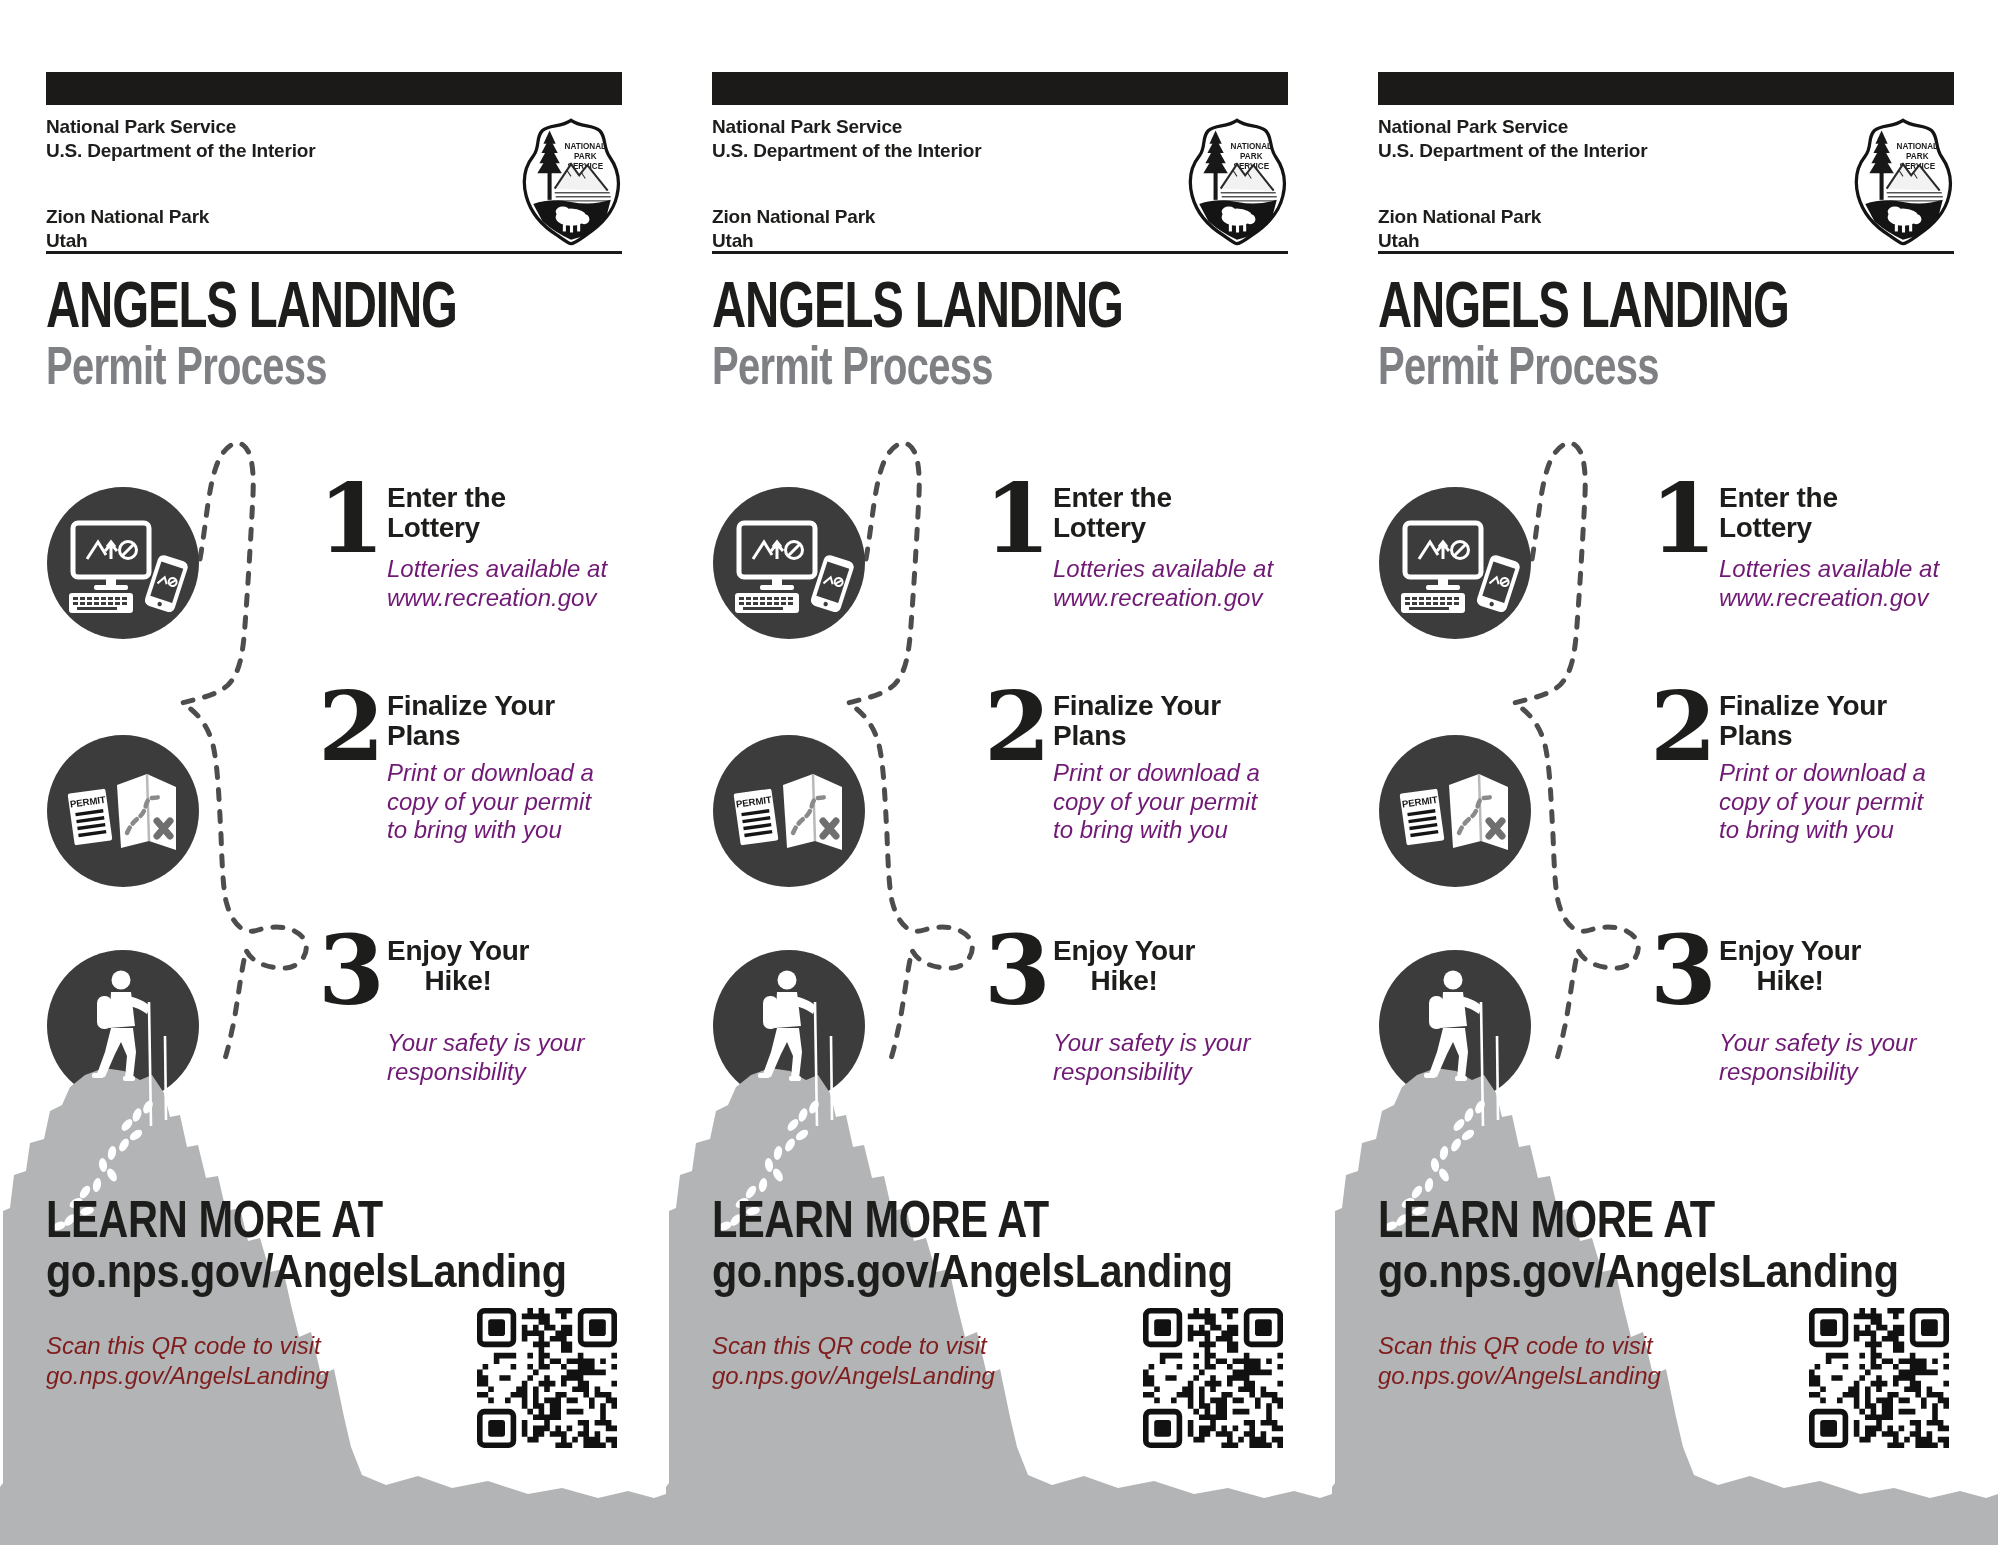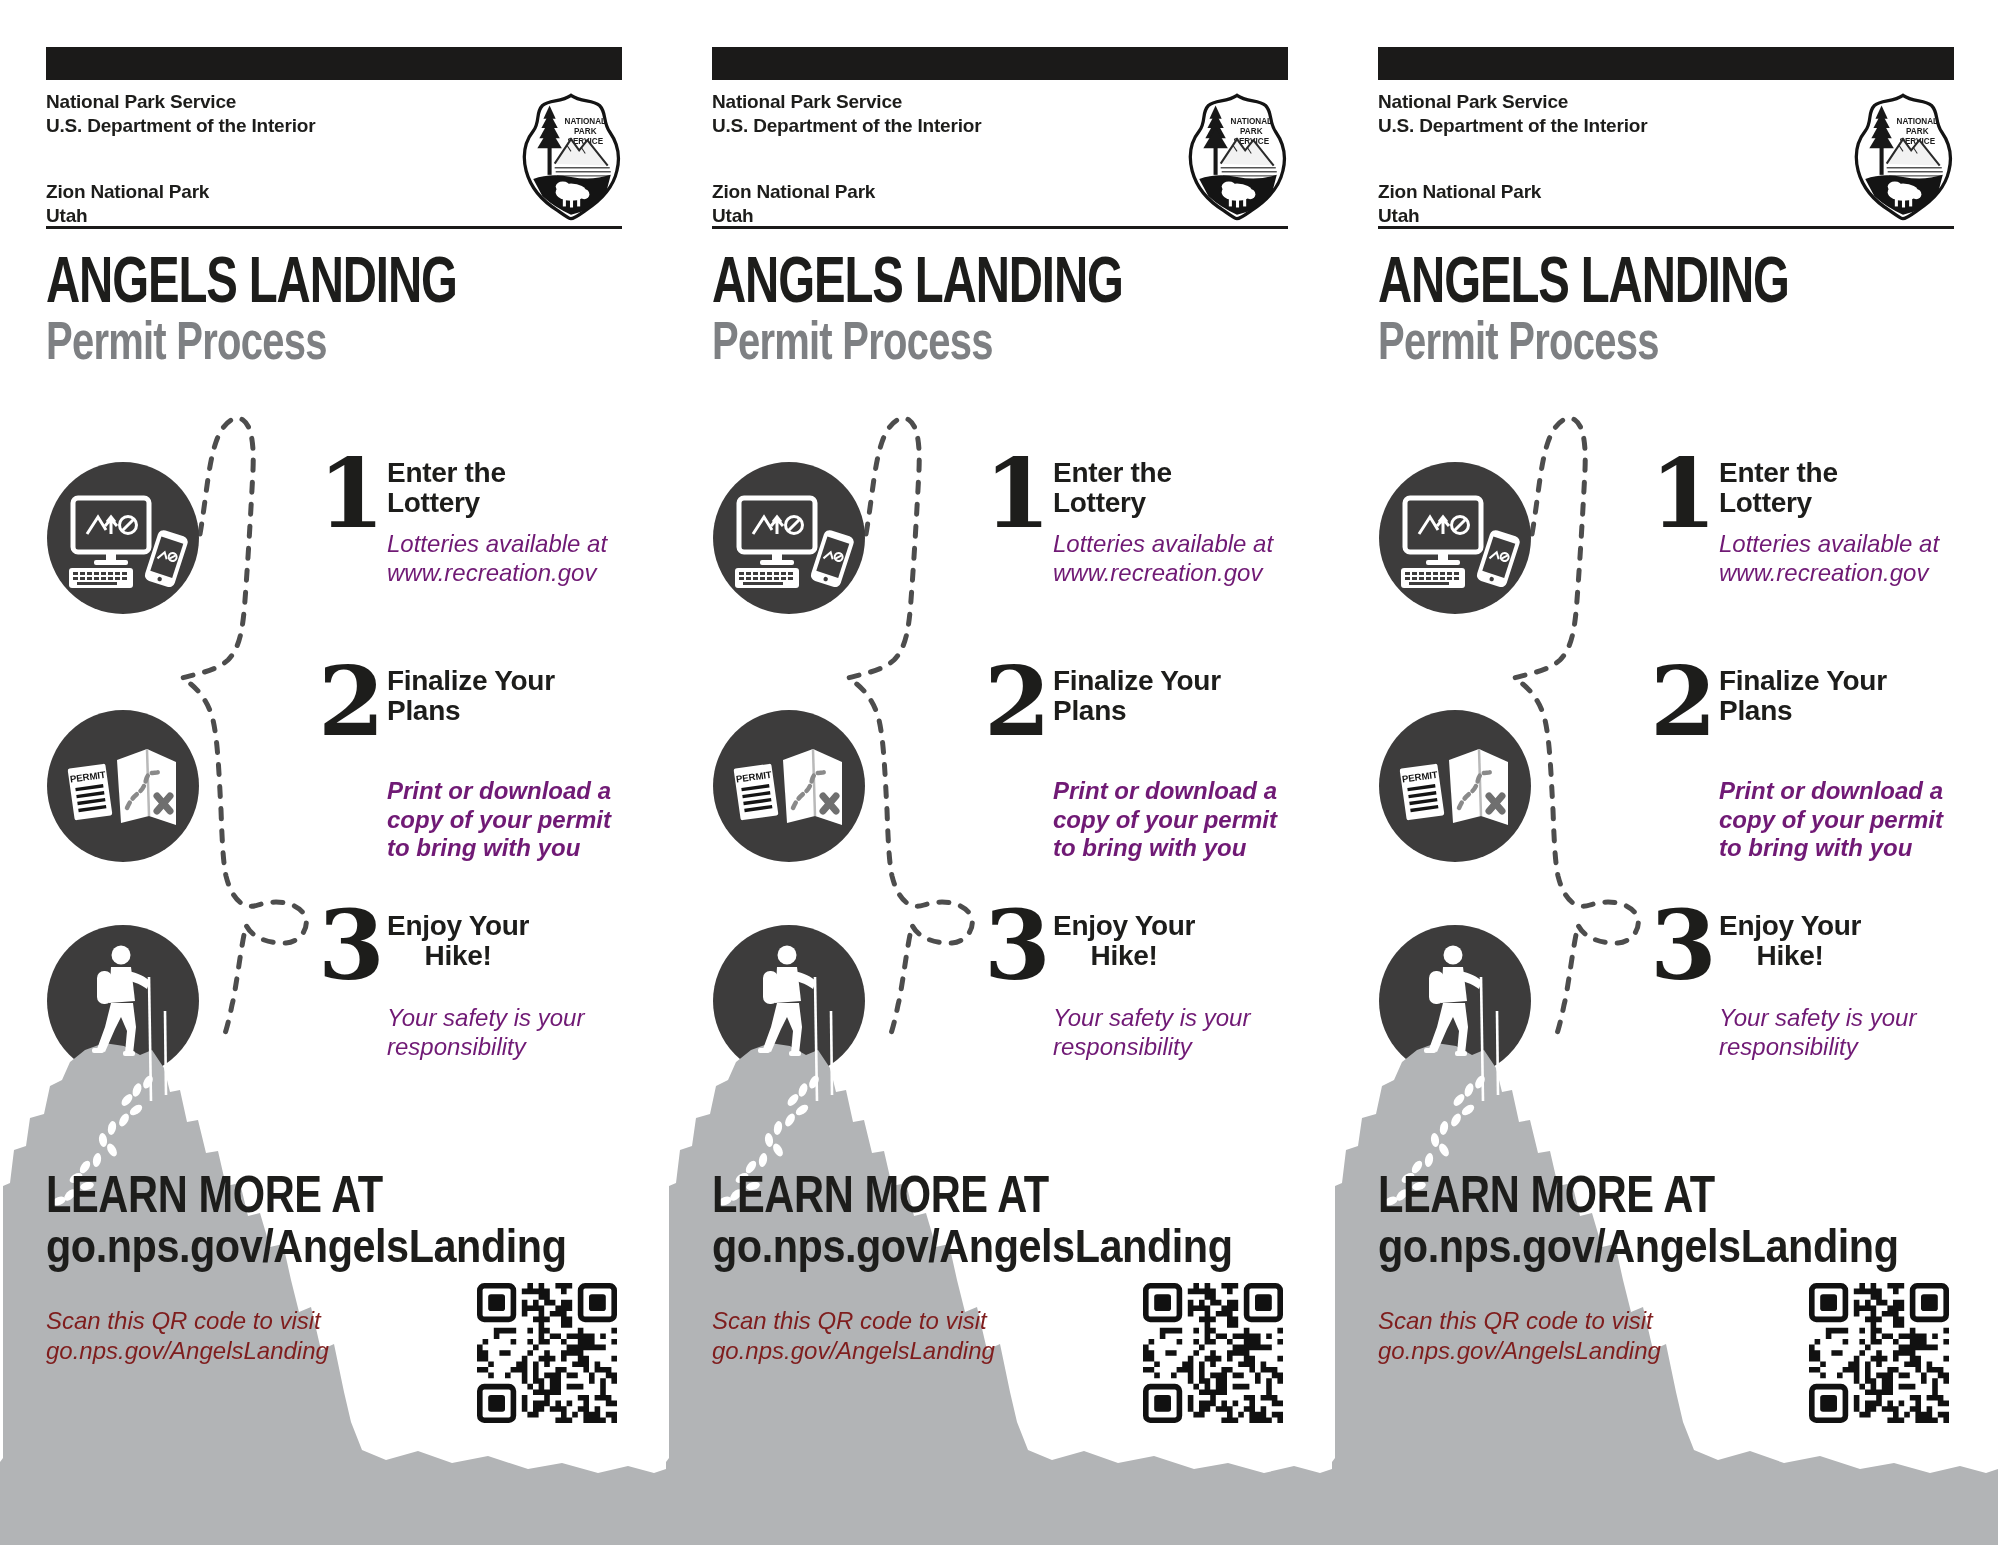--- a/index.html
+++ b/index.html
@@ -2,21 +2,21 @@
 <html style="--ink: #1b1a19; --text: #1d1d1b; --gray-t: #7e8083; --circ: #3d3c3c; --mount: #b2b4b6; --dash: #4d4d4d;"><head>
 <meta charset="utf-8">
 <style>
   :root{
     --ink:#1b1a19; --text:#1d1d1b; --gray-t:#7e8083;
     --circ:#3d3c3c; --mount:#b2b4b6; --dash:#4d4d4d;
   }
   html,body{margin:0;padding:0;background:#fff;}
   body{width:1999px;height:1545px;position:relative;overflow:hidden;
        font-family:"Liberation Sans", sans-serif;color:var(--text);}
-  #flyer{position:absolute;inset:0;display:flex;}
+  #flyer{position:absolute;inset:0;display:flex;margin-top:25px;}
   .pitch{position:relative;width:666px;height:1545px;flex:0 0 666px;}
   .abs{position:absolute;}
   .bar{left:46px;top:47px;width:576px;height:33px;background:var(--ink);}
   .hdr{left:46px;font-weight:bold;font-size:19px;line-height:24px;letter-spacing:-0.2px;}
   .hdr span{display:block;}
   .hdr.agency{top:90px;}
   .hdr.park{top:180px;}
   .logo{left:520px;top:90px;width:102px;height:134px;}
   .rule{left:46px;top:226px;width:576px;height:3px;background:var(--ink);}
   .title{left:46px;top:248px;font-size:64px;line-height:64px;font-weight:bold;
@@ -25,21 +25,21 @@
          letter-spacing:-1px;transform:scaleX(.74);transform-origin:0 0;white-space:nowrap;}
   .circle{left:47px;width:152px;height:152px;border-radius:50%;background:var(--circ);z-index:1;}
   .c1{top:462px;} .c2{top:710px;}
   .c3{top:925px;}
   .num{left:318px;font-family:"DejaVu Serif", serif;font-weight:bold;font-size:96px;line-height:84px;z-index:1;}
   .n1{top:452px;} .n2{top:660px;} .n3{top:904px;}
   .stephead{left:387px;font-size:28px;line-height:30px;font-weight:bold;letter-spacing:-0.3px;z-index:1;}
   .h1{top:458px;} .h2{top:666px;} .h3{top:911px;text-align:center;}
   .stephead span{display:block;}
   .stepdetail{left:387px;font-size:24px;line-height:28.5px;font-style:italic;color:#701a75;z-index:1;}
-  .d1{top:530px;} .d2{top:777px;font-weight:bold;} .d3{top:1004px;font-style:italic;}
+  .d1{top:530px;} .d2{top:734px;} .d3{top:1004px;font-style:italic;}
   .stepdetail span{display:block;}
   .trail{left:0;top:400px;width:340px;height:680px;z-index:0;}
   .mount{left:0;top:1030px;width:666px;height:515px;z-index:2;}
   .hiker{left:47px;top:925px;width:152px;height:210px;z-index:3;}
   .learn{left:46px;top:1168px;font-size:52px;line-height:52px;font-weight:bold;letter-spacing:-0.5px;
          transform:scaleX(.8);transform-origin:0 0;white-space:nowrap;z-index:3;}
   .url{left:46px;top:1221px;font-size:46px;line-height:50px;font-weight:bold;letter-spacing:-0.5px;
          transform:scaleX(.9);transform-origin:0 0;white-space:nowrap;z-index:3;}
   .scan{left:46px;top:1306px;font-size:24px;line-height:30px;font-style:italic;color:#7f1d1d;z-index:3;}
   .scan span{display:block;}

